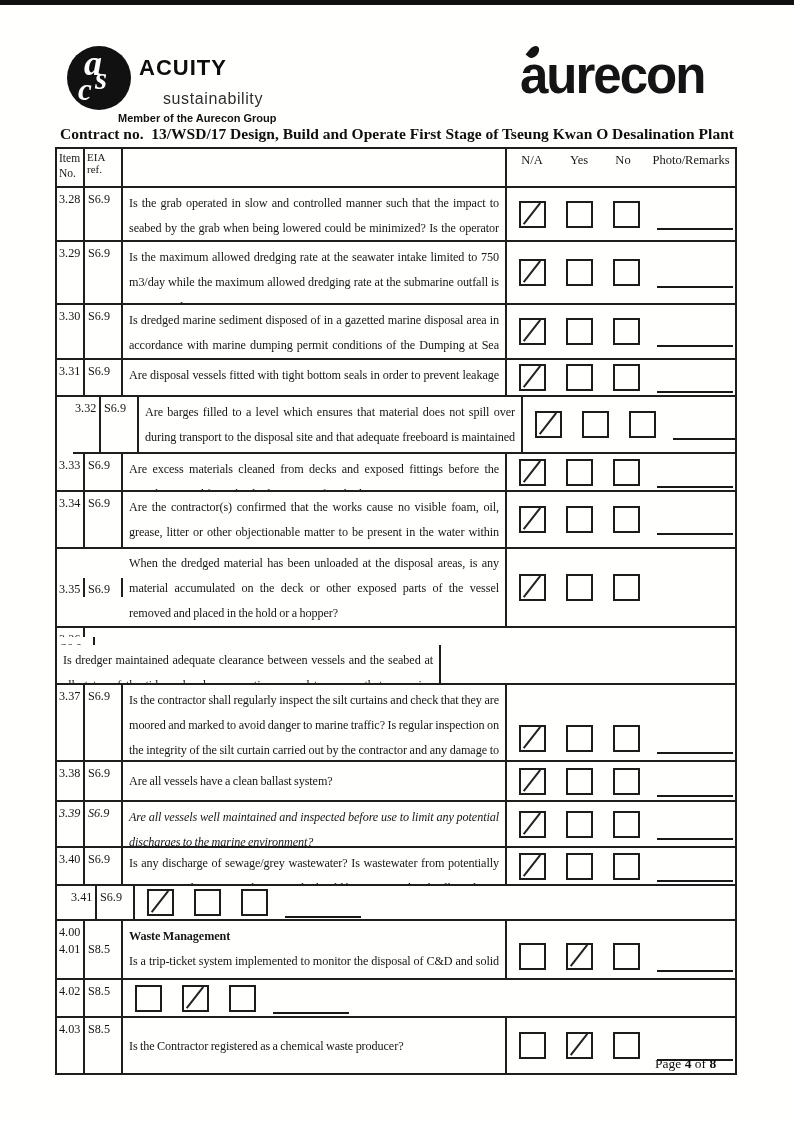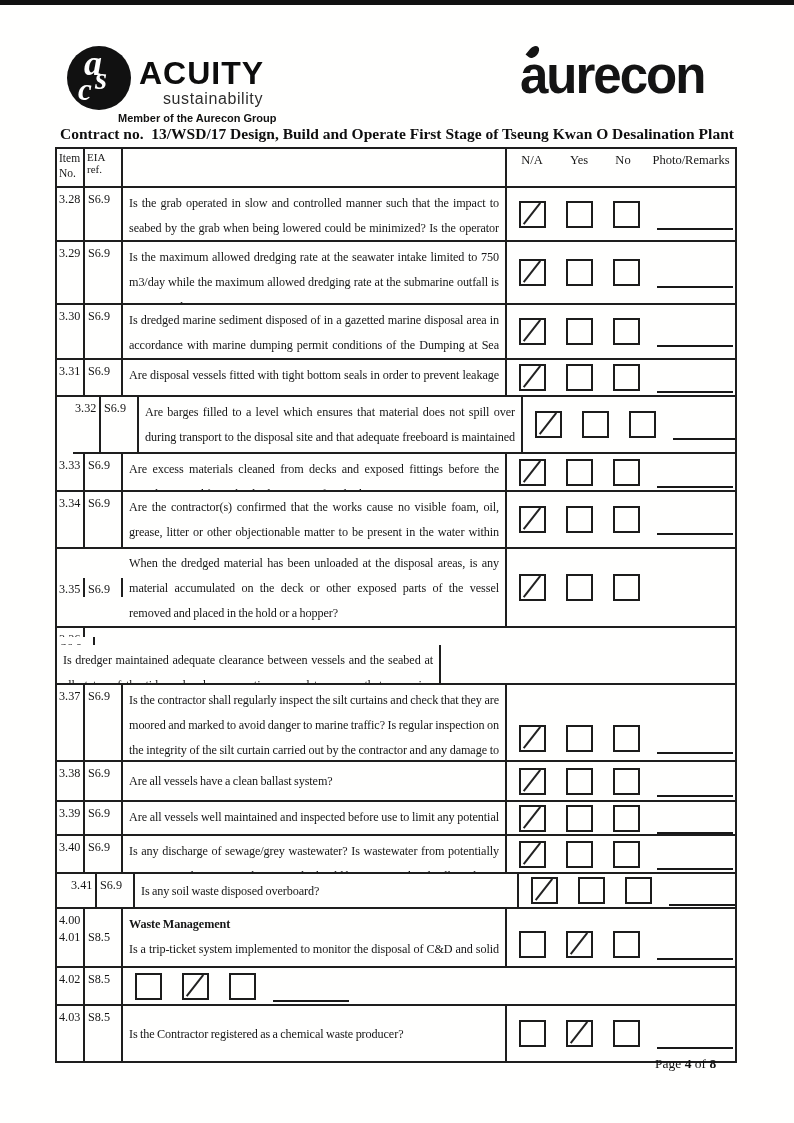--- a/index.html
+++ b/index.html
@@ -9,21 +9,21 @@
 
   
   .acuity-circle{position:absolute;left:67px;top:46px;width:64px;height:64px;border-radius:50%;
                  background:#111;overflow:hidden;}
   .acuity-circle span{position:absolute;color:#fff;font-family:"Liberation Serif",serif;
                       font-style:italic;font-weight:bold;line-height:1;}
   .mono-a{left:17px;top:-1px;font-size:36px;}
   .mono-s{left:28px;top:17px;font-size:31px;}
   .mono-c{left:11px;top:28px;font-size:31px;}
   .acuity-name{position:absolute;left:139px;top:55px;font-family:"Liberation Sans",sans-serif;
-               font-weight:bold;font-size:32px;letter-spacing:1px;color:#0d0d0d;}
+               font-weight:bold;font-size:22px;letter-spacing:1px;color:#0d0d0d;}
   .acuity-sub{position:absolute;left:163px;top:90px;font-family:"Liberation Sans",sans-serif;
               font-size:16px;color:#2e2e2e;letter-spacing:.6px;}
   .acuity-tagline{position:absolute;left:118px;top:112px;font-family:"Liberation Sans",sans-serif;
                   font-size:11px;font-weight:bold;color:#111;}
   .aurecon{position:absolute;left:520px;top:44px;width:220px;height:64px;}
   .aurecon .txt{display:block;font-family:"Liberation Sans",sans-serif;font-weight:bold;
                 font-size:51px;letter-spacing:-2px;line-height:64px;color:#141414;}
   .aurecon .accent{position:absolute;left:9px;top:1px;width:9px;height:14px;background:#141414;
                    border-radius:55% 55% 55% 0;transform:rotate(40deg);}
 
@@ -333,21 +333,21 @@
             <div class="boxes">
               <div class="cb b0">
                 <div class="tick"></div>
               </div>
               <div class="cb b1"></div>
               <div class="cb b2"></div>
               <div class="remark"></div>
             </div>
           </div>
         </div>
-        <div class="trow" style="height: 34px;">
+        <div class="trow" style="height: 46px; font-style: italic;">
           <div class="cell c-item">
             <div>3.39</div>
           </div>
           <div class="cell c-ref">
             <div>S6.9</div>
           </div>
           <div class="cell c-q">
             <div>Are all vessels well maintained and inspected before use to limit any potential discharges to the marine environment?</div>
           </div>
           <div class="cell c-ans">
@@ -381,23 +381,20 @@
               <div class="remark"></div>
             </div>
           </div>
         </div>
         <div class="trow" style="height: 35px; padding-left: 12px;">
           <div class="cell c-item">
             <div>3.41</div>
           </div>
           <div class="cell c-ref">
             <div>S6.9</div>
-          </div>
-          <div class="cell c-q vcenter">
-            <div>Is any soil waste disposed overboard?</div>
           </div>
           <div class="cell c-ans">
             <div class="boxes">
               <div class="cb b0">
                 <div class="tick"></div>
               </div>
               <div class="cb b1"></div>
               <div class="cb b2"></div>
               <div class="remark"></div>
             </div>

